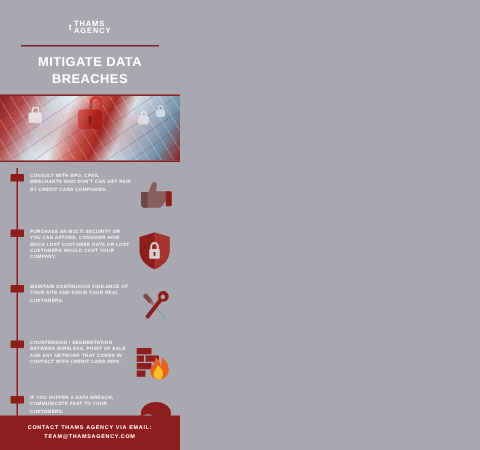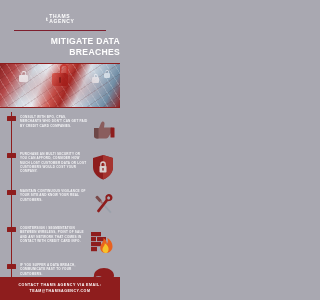--- a/index.html
+++ b/index.html
@@ -23,21 +23,21 @@
   }
   .logo-words { text-align:left; }
   .logo-l1, .logo-l2 {
     font-size:5px; font-weight:bold; color:#ffffff;
     letter-spacing:0.6px; line-height:5.4px;
   }
   .rule {
     height:1px; background:#7e1f2e; margin:5px 14px 0;
   }
   .title {
-    margin-top:5px; text-align:right;
+    margin-top:5px; text-align:center;
     font-size:8.6px; font-weight:bold; color:#ffffff;
     letter-spacing:0.3px; line-height:11px;
   }
 
   
   .banner {
     margin-top:5px; height:45px; position:relative; overflow:hidden;
     border-top:1.5px solid #8e1d1d; border-bottom:1.5px solid #8e1d1d;
     background:
       linear-gradient(115deg,#8d2020 0%, #b4494a 12%, #cfd6de 26%, #e6ebf0 36%,

